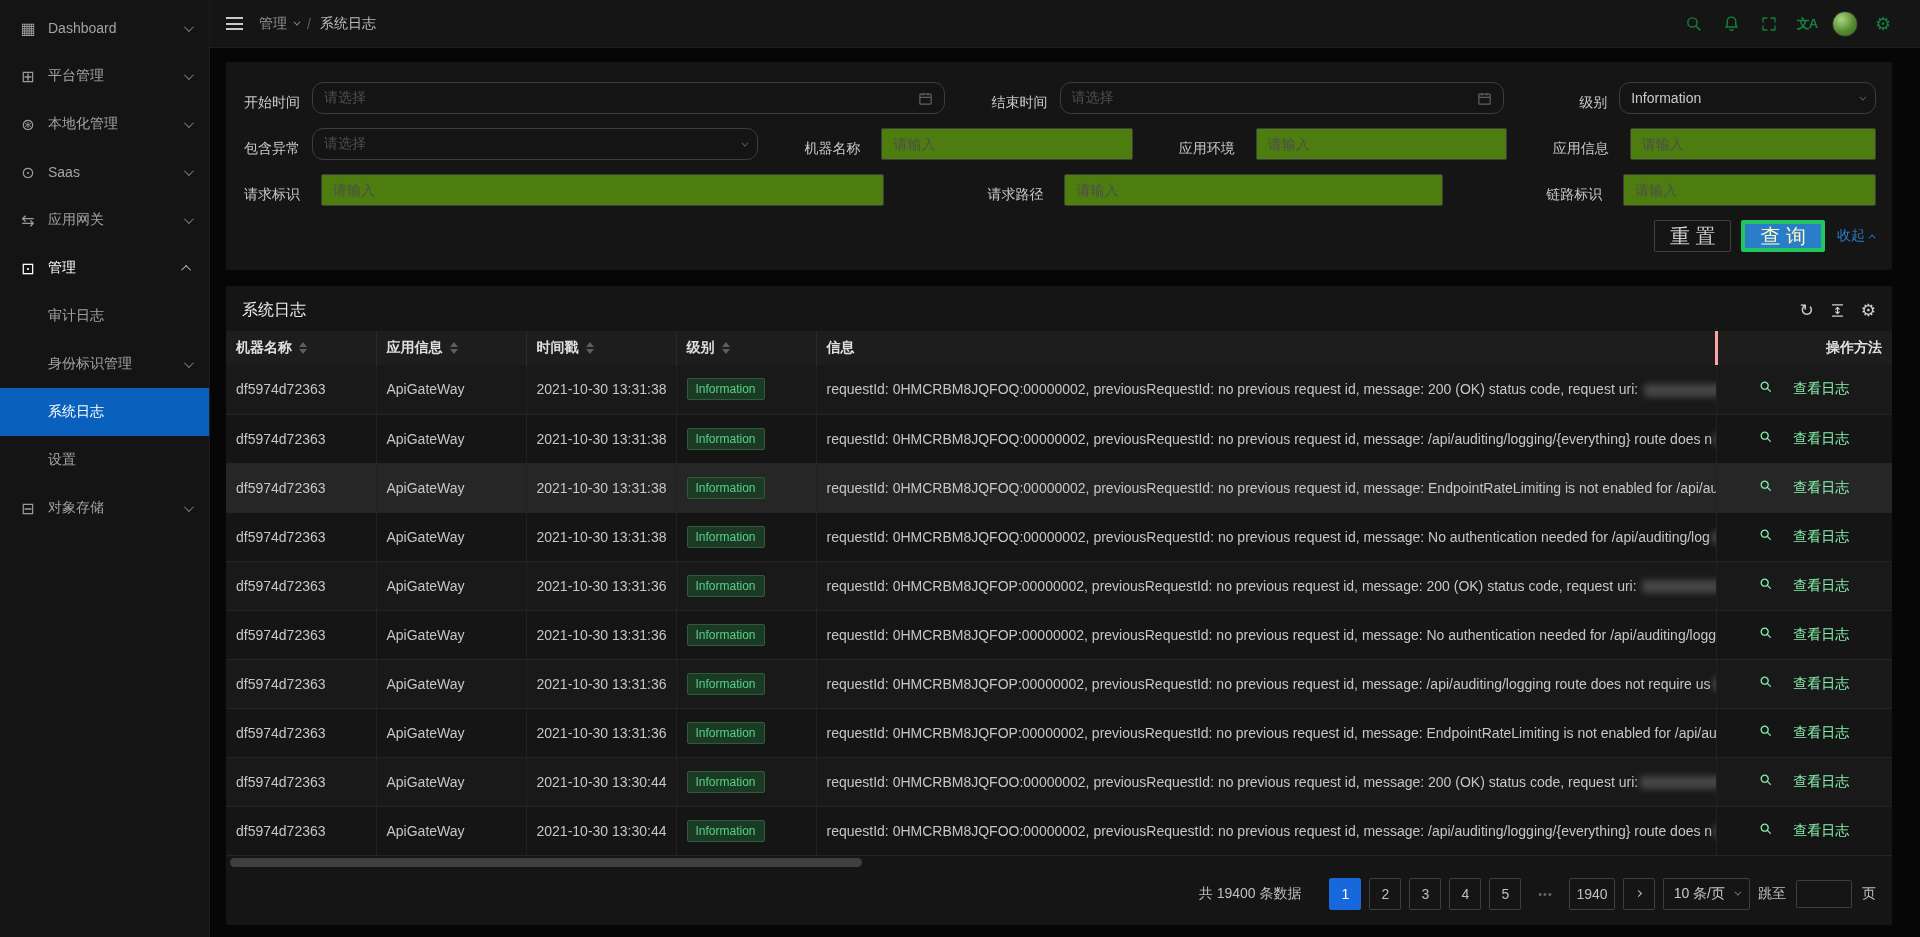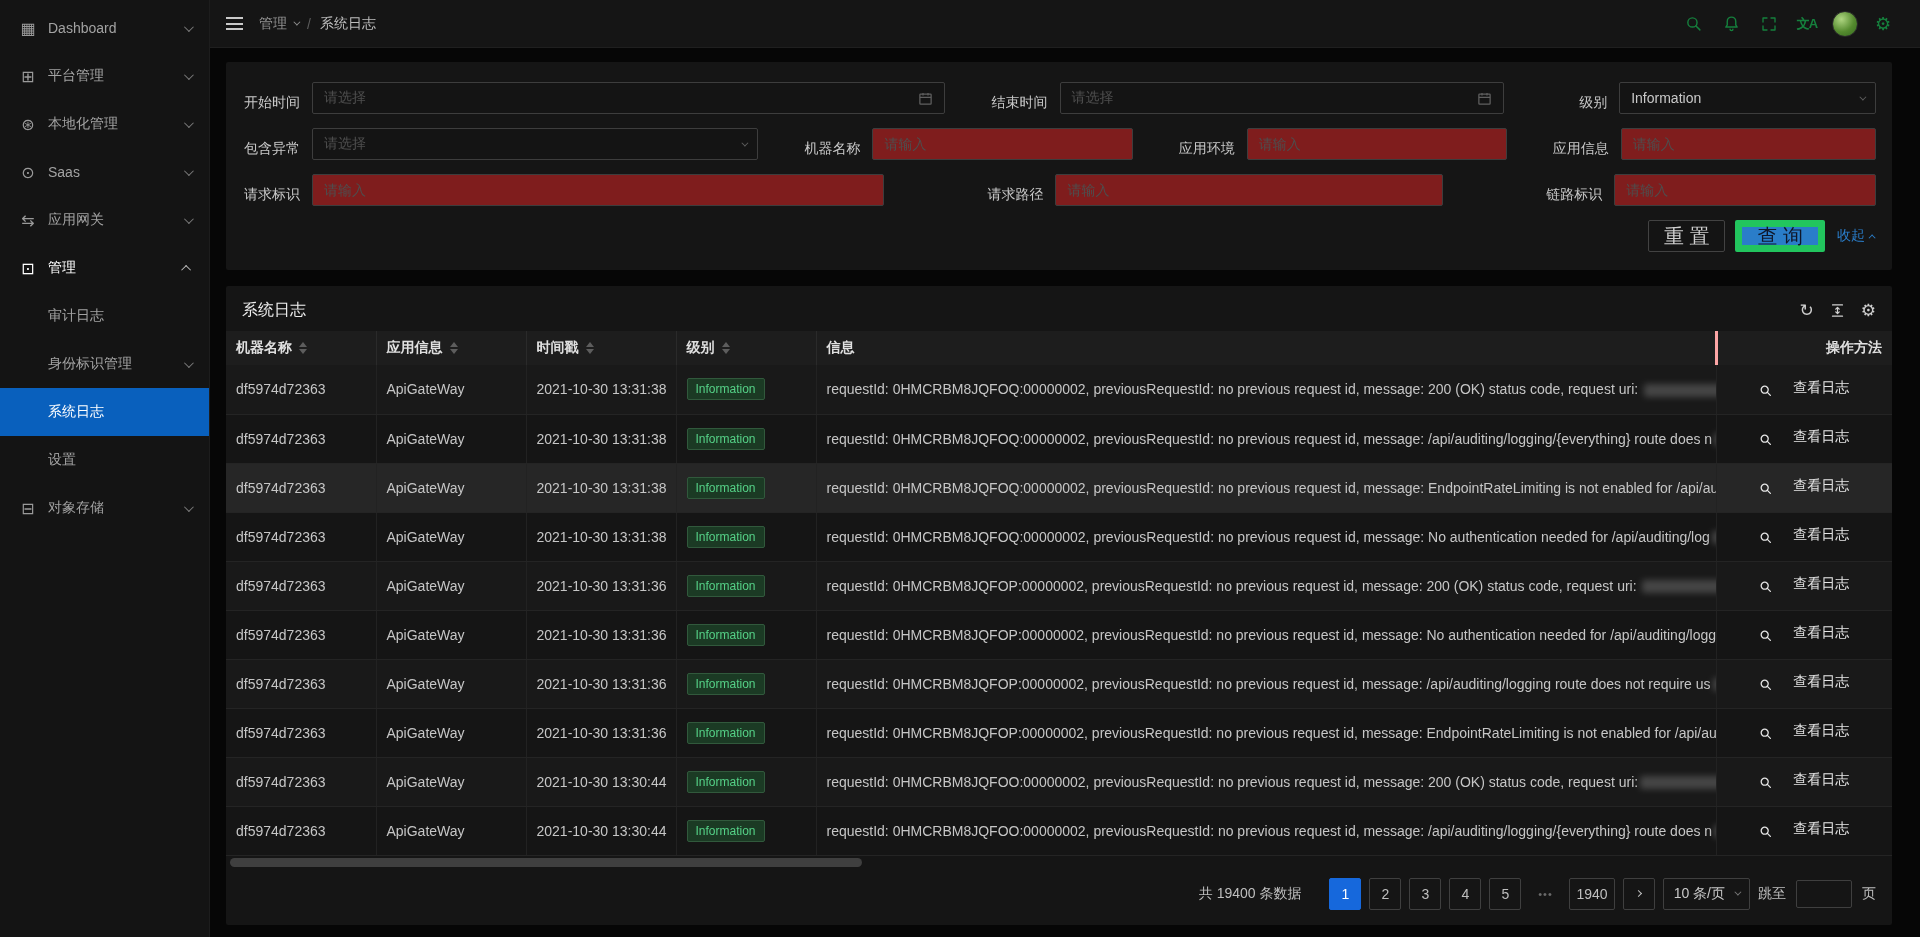--- a/index.html
+++ b/index.html
@@ -62,33 +62,33 @@
   .content { height:889px; padding:14px 28px 12px 16px; display:flex; flex-direction:column; background:#060606; }
   .card { background:#151515; border-radius:2px; }
   
   .filter-card { padding:20px 16px 18px; margin-bottom:16px; }
   .f-row { display:flex; justify-content:space-between; margin-bottom:14px; }
   .f-field { display:flex; align-items:center; }
   .f-label { min-width:70px; text-align:right; padding-right:12px; color:#c9c9c9; white-space:nowrap;margin-top:10px; }
   .w43{width:43%} .w315{width:31.5%} .w20{width:20%}
   .w316{width:31.6%} .w202{width:20.2%} .w199{width:19.9%}
   .w393{width:39.3%} .w28{width:28%} .w203{width:20.3%}
-  .inp { flex:1; height:32px; background:#141414; border:1px solid #3d3d3d; border-radius:2px;
+  .inp { flex:1; height:32px; background:#141414; border:1px solid #3d3d3d; border-radius:11px;
     display:flex; align-items:center; padding:0 11px; gap:8px; cursor:pointer; }
   .inp .ph { flex:1; color:#4e4e4e; }
   .inp .val { flex:1; color:#c9c9c9; }
   .inp .icn { color:#5f5f5f; display:flex; }
-  .text-inp { flex:1; height:32px; background:#7f1d1d; border:1px solid #3d3d3d; border-radius:2px;
-    padding:0 11px; color:#c9c9c9; font:14px "Liberation Sans",sans-serif; outline:none; min-width:0; }
+  .text-inp { flex:1; height:32px; background:#4d7c0f; border:1px solid #3d3d3d; border-radius:2px;
+    padding:0 11px; color:#c9c9c9; font:14px "Liberation Sans",sans-serif; outline:none; min-width:0;margin-left:9px; }
   .text-inp::placeholder { color:#4e4e4e; }
   .f-actions { display:flex; justify-content:flex-end; align-items:center; gap:10px; margin-bottom:0; }
   .btn { height:32px; padding:0 15px; border-radius:2px; font-size:20px;
     display:inline-flex; align-items:center; cursor:pointer; }
   .btn-reset { background:#141414; border:1px solid #424242; color:#cfcfcf; }
-  .btn-primary { background:#2a7dc9; border:7px solid #22c55e; color:#0f172a; }
+  .btn-primary { background:#2a7dc9; border:4px solid #22c55e; color:#fef9c3; }
   .collapse-link { color:#2a7dc9; display:inline-flex; align-items:center; gap:6px; cursor:pointer; margin-left:2px; }
   
   .table-card { flex:1; display:flex; flex-direction:column; overflow:hidden; }
   .card-head { display:flex; align-items:center; padding:14px 16px 10px; }
   .card-title { color:#ededed; font-size:16px; font-weight:normal; }
   .toolbar { margin-left:auto; display:flex; align-items:center; gap:16px; color:#cfcfcf; }
   .tool-icn { cursor:pointer; display:flex; align-items:center; font-size:17px; line-height:1; }
   .tool-icn svg { stroke:currentColor; fill:none; stroke-width:2; stroke-linecap:round; stroke-linejoin:round; }
   table { width:100%; border-collapse:collapse; table-layout:fixed; }
   thead th { background:#1d1d1d; height:34px; padding:0 10px; text-align:left; font-weight:600;
@@ -101,21 +101,21 @@
   .caret-down { width:0; height:0; border-left:4px solid transparent; border-right:4px solid transparent; border-top:5px solid #5d5d5d; }
   tbody td { height:49px; padding:0 10px; border-bottom:1px solid #242424; border-right:1px solid #222;
     color:#c6c6c6; white-space:nowrap; overflow:hidden; }
   tbody td:last-child { border-right:none; }
   .trow:nth-child(odd)  { background:#191919; }
   .trow:nth-child(even) { background:#151515; }
   .trow:nth-child(3)    { background:#262626; }
   .td-action { text-align:center; border-left:1px solid #262626; }
   .tag-info { display:inline-block; background:#1b3a24; border:1px solid #31593c; color:#55d187;
     font-size:12px; padding:1px 8px; border-radius:2px; line-height:18px; }
-  .view-link { color:#e5e5e5; display:inline-flex; align-items:flex-end; gap:21px; cursor:pointer; text-decoration:none; }
+  .view-link { color:#86efac; display:inline-flex; align-items:flex-start; gap:21px; cursor:pointer; text-decoration:none; }
   .view-link svg { stroke:currentColor; fill:none; stroke-width:2.4; stroke-linecap:round; }
   .redacted { display:inline-block; width:124px; height:13px; background:#555; opacity:.75;
     border-radius:2px; filter:blur(3px); vertical-align:middle; margin-left:2px; }
   
   .hscroll { height:13px; position:relative; margin:0 2px; }
   .hthumb { position:absolute; left:2px; top:2px; width:38%; height:9px; background:#3f3f3f; border-radius:5px; cursor:pointer; }
   
   .pager { display:flex; align-items:center; justify-content:flex-end; gap:8px; padding:9px 16px 13px; color:#bfbfbf; }
   .pg-total { margin-right:20px; }
   .page-item { min-width:32px; height:32px; display:inline-flex; align-items:center; justify-content:center;

